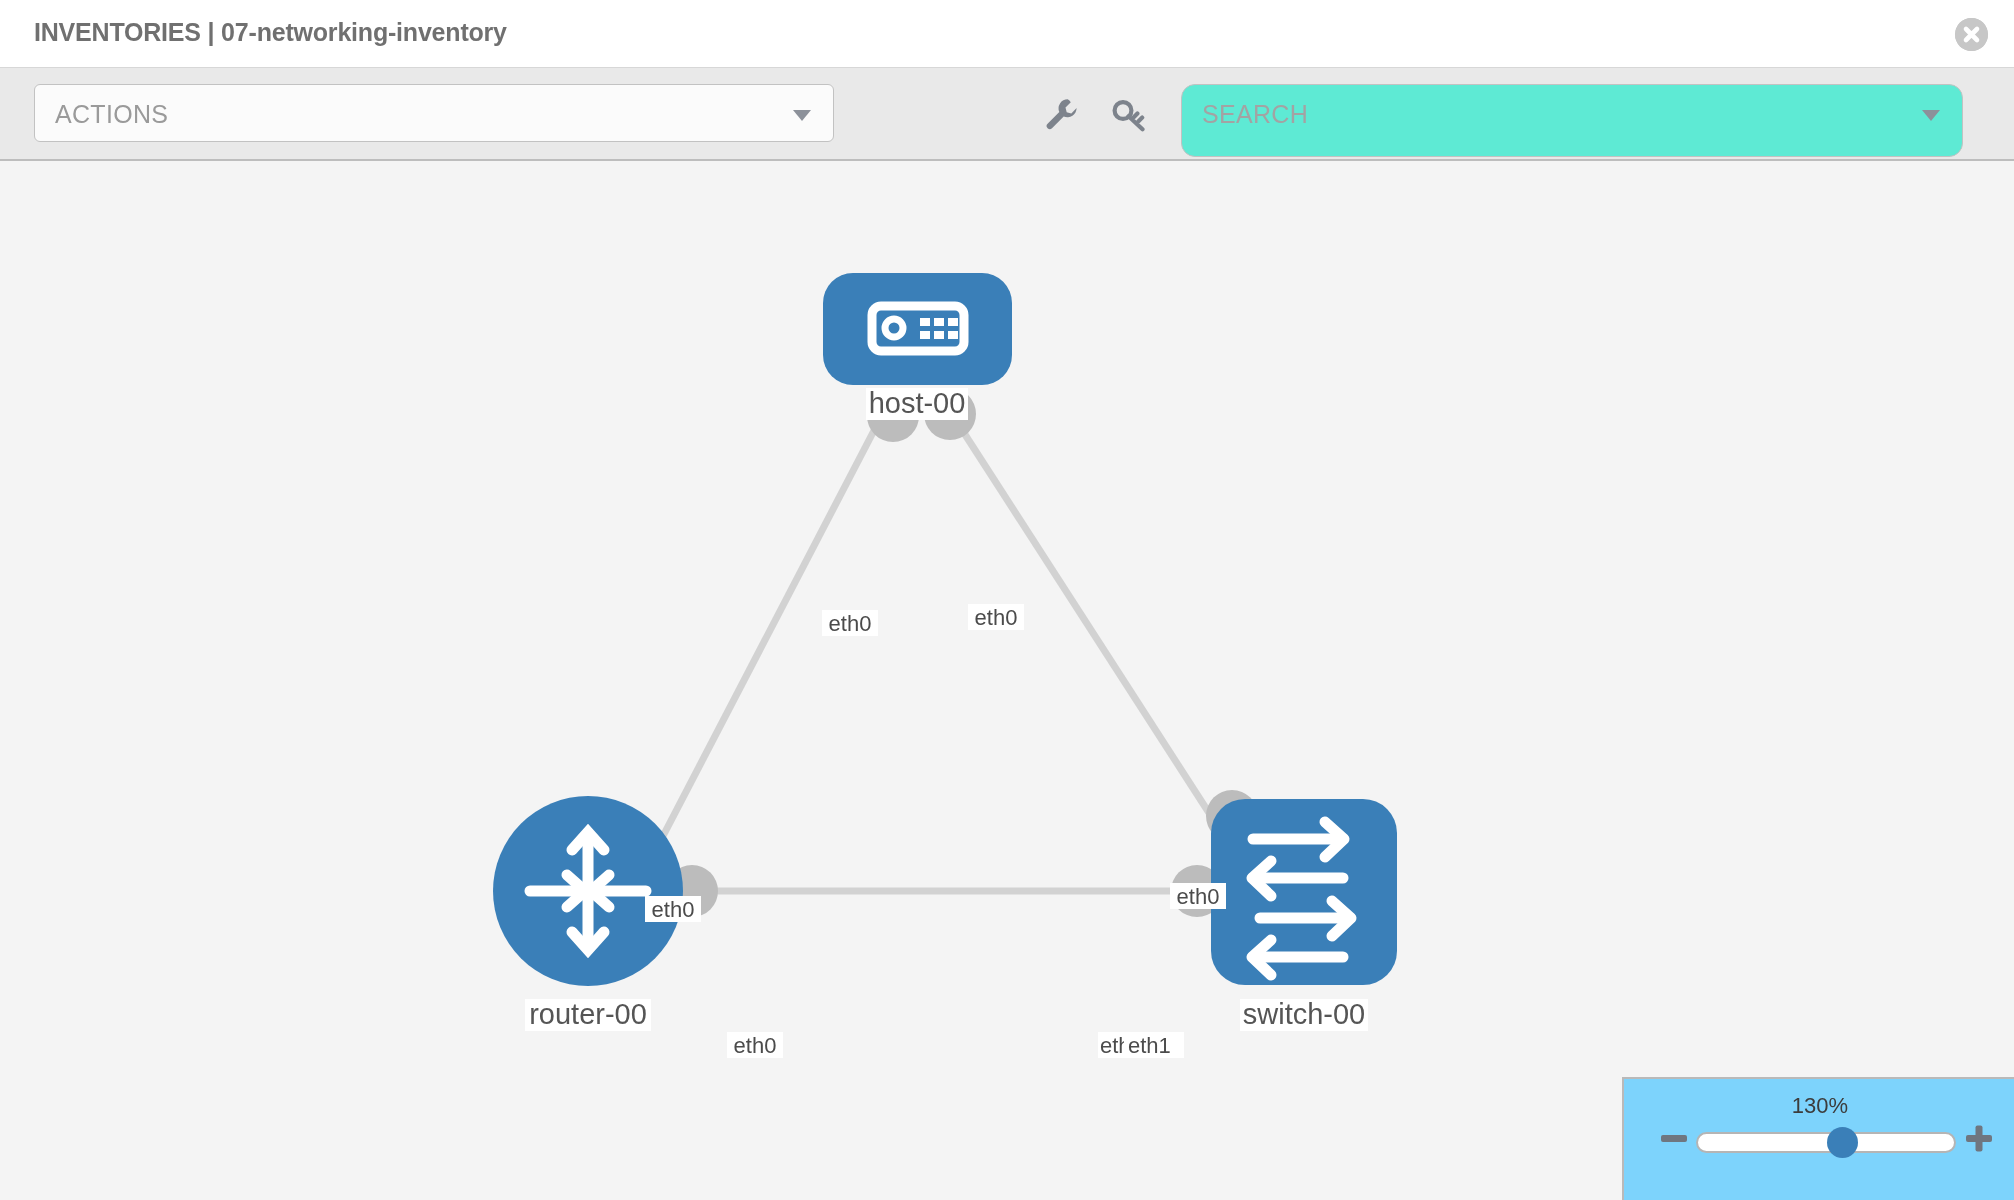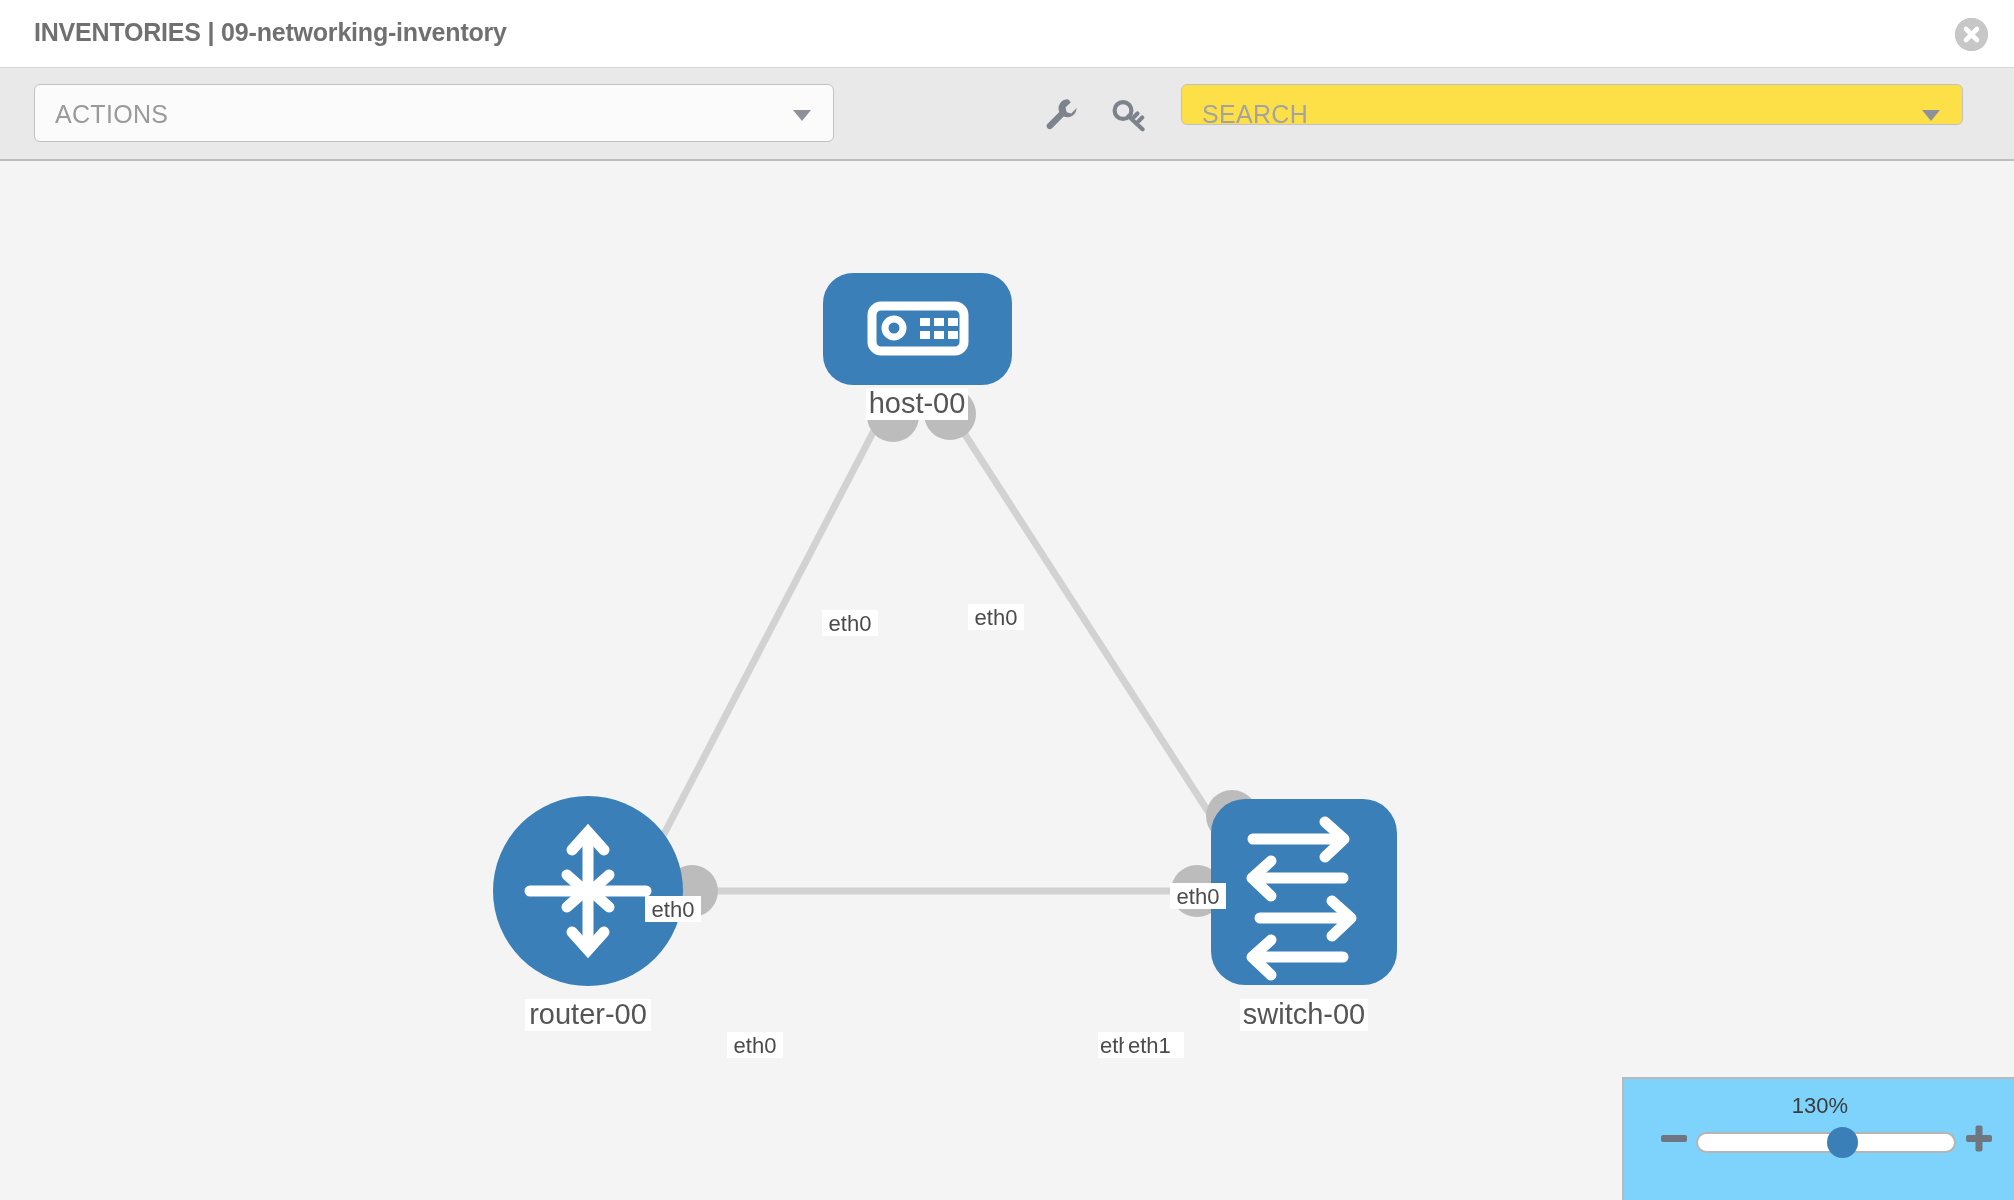--- a/index.html
+++ b/index.html
@@ -95,24 +95,24 @@
   }
   .tool-icon svg { display:block; }
   #wrench-ic { left: 1043px; }
   #key-ic { left: 1111px; }
 
   .search-box {
     position: absolute;
     left: 1181px;
     top: 16px;
     width: 782px;
-    height: 41px;
-    background: #fde047;
+    height: 73px;
+    background: #5eead4;
     border: 1px solid #c2c2c2;
-    border-radius: 6px;
+    border-radius: 14px;
     box-sizing: border-box;
     cursor: text;
   }
   .search-input {
     position: absolute;
     left: 18px;
     top: 0;
     width: 700px;
     height: 56px;
     border: 0;
@@ -204,21 +204,21 @@
     height: 31px;
     border-radius: 50%;
     background: #3a7fb8;
     cursor: pointer;
   }
 </style>
 </head>
 <body>
 
 <div class="header">
-  <div class="header-title">INVENTORIES | 09-networking-inventory</div>
+  <div class="header-title">INVENTORIES | 07-networking-inventory</div>
   <div class="close-btn">
     <svg width="33" height="33" viewBox="0 0 33 33">
       <circle cx="16.5" cy="16.5" r="16.5" fill="#c7c7c7"></circle>
       <path d="M11 11 L22 22 M22 11 L11 22" stroke="#ffffff" stroke-width="4.6" stroke-linecap="round"></path>
     </svg>
   </div>
 </div>
 
 <div class="toolbar">
 

